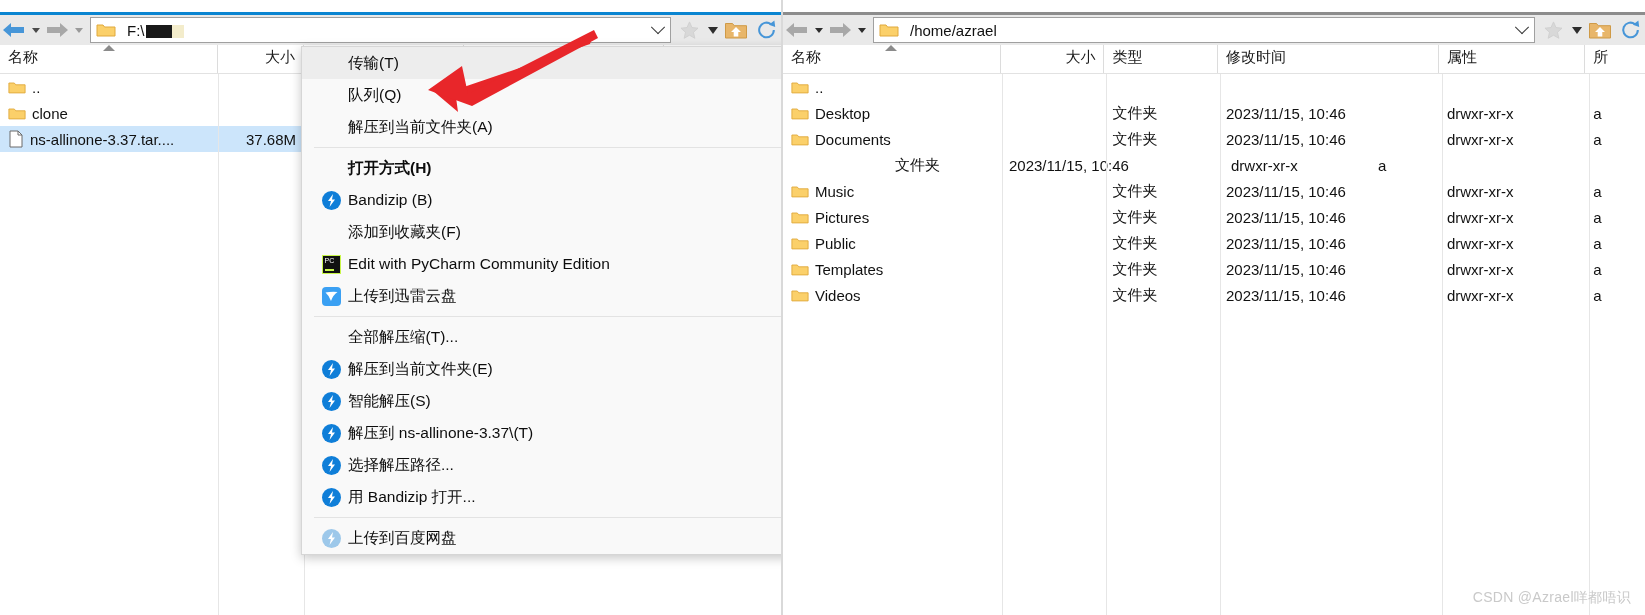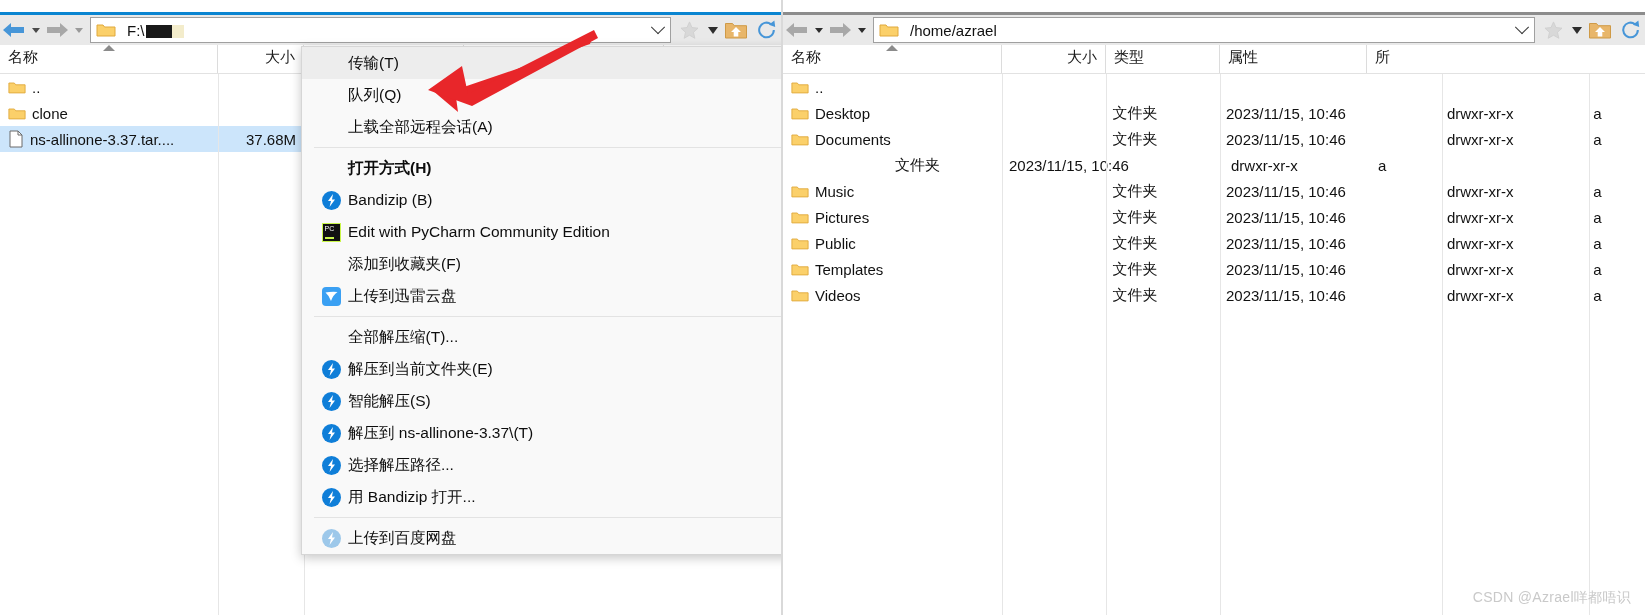--- a/index.html
+++ b/index.html
@@ -474,52 +474,52 @@
 
     <div class="ctxmenu">
 
       <div class="mi hover noicon">
         <span class="mi-label">传输(T)</span>
       </div>
       <div class="mi noicon">
         <span class="mi-label">队列(Q)</span>
       </div>
       <div class="mi noicon">
-        <span class="mi-label">上载全部远程会话(A)</span>
+        <span class="mi-label">解压到当前文件夹(A)</span>
       </div>
 
       <div class="mi-sep"></div>
 
       <div class="mi noicon bold">
         <span class="mi-label">打开方式(H)</span>
       </div>
 
       <div class="mi">
         <span class="mi-ico">
           <span class="bz">
               <svg width="11" height="13" viewBox="0 0 11 13">
                 <polygon points="7,0 2,7 5,7 3.5,13 9,5.6 6,5.6" fill="#fff"></polygon>
               </svg>
             </span>
         </span>
         <span class="mi-label">Bandizip (B)</span>
         <i class="submenu-arrow"></i>
       </div>
 
+      <div class="mi noicon">
+        <span class="mi-label">添加到收藏夹(F)</span>
+      </div>
+
       <div class="mi">
         <span class="mi-ico">
           <span class="pc">
               <span>PC</span>
             </span>
         </span>
         <span class="mi-label">Edit with PyCharm Community Edition</span>
-      </div>
-
-      <div class="mi noicon">
-        <span class="mi-label">添加到收藏夹(F)</span>
       </div>
 
       <div class="mi">
         <span class="mi-ico">
           <span class="xl">
               <svg width="13" height="11" viewBox="0 0 13 11">
                 <path d="M0.5 1.5 Q6 0.5 12.5 1 Q8 4 6 10 Q4.5 5 0.5 1.5 Z" fill="#fff"></path>
               </svg>
             </span>
         </span>
@@ -665,20 +665,23 @@
       <div class="cell" style="width:219px">
         <span>名称</span>
         <i class="sort-caret"></i>
       </div>
       <div class="cell num" style="width:104px">
         <span>大小</span>
       </div>
       <div class="cell" style="width:114px">
         <span>类型</span>
       </div>
+      <div class="cell" style="width:222px">
+        <span>修改时间</span>
+      </div>
       <div class="cell" style="width:147px">
         <span>属性</span>
       </div>
       <div class="cell" style="width:60px;border-right:none">
         <span>所</span>
       </div>
     </div>
 
     <div class="rows">
       <div class="vline" style="left:219px"></div>

